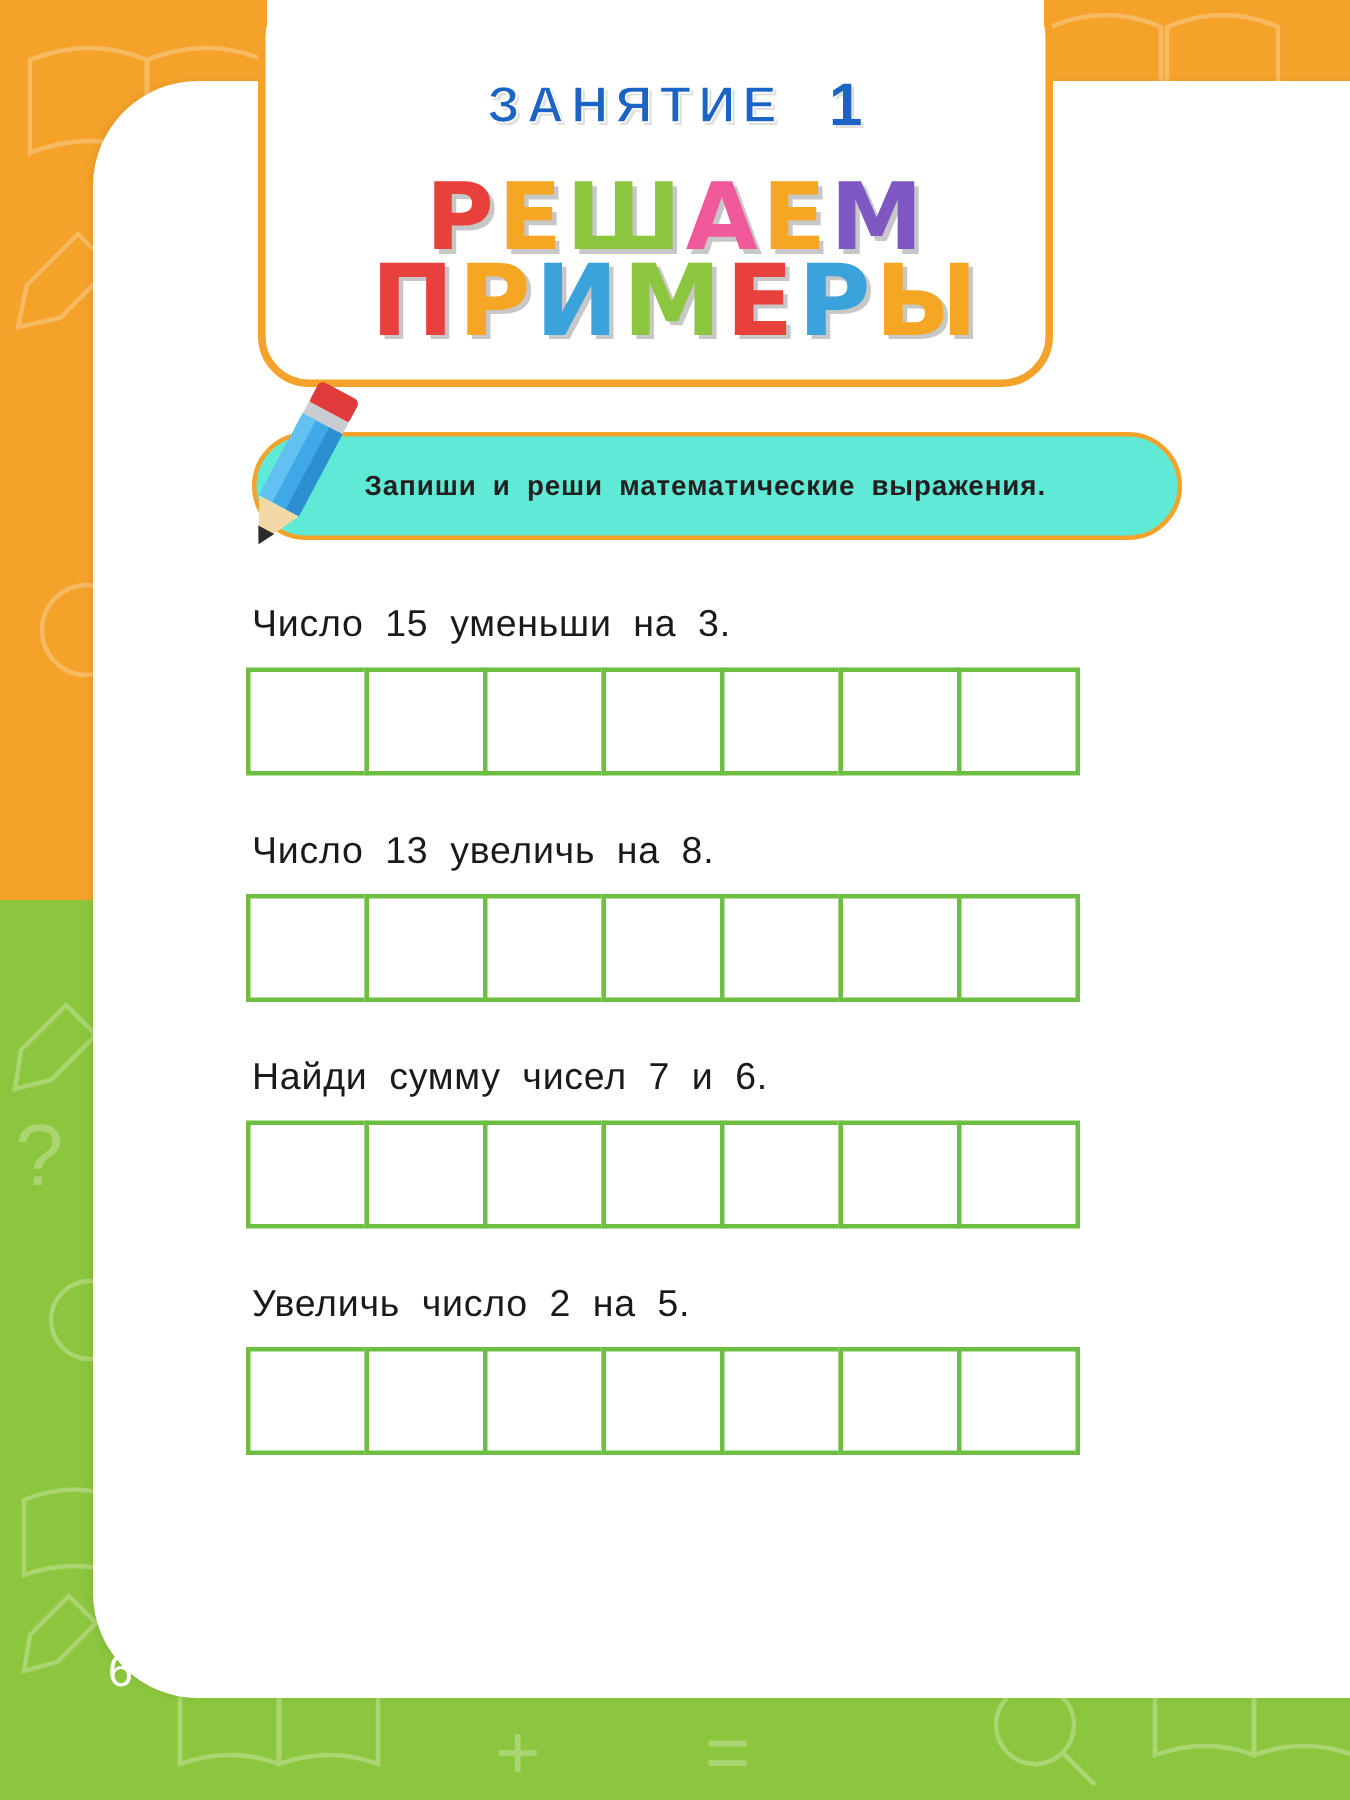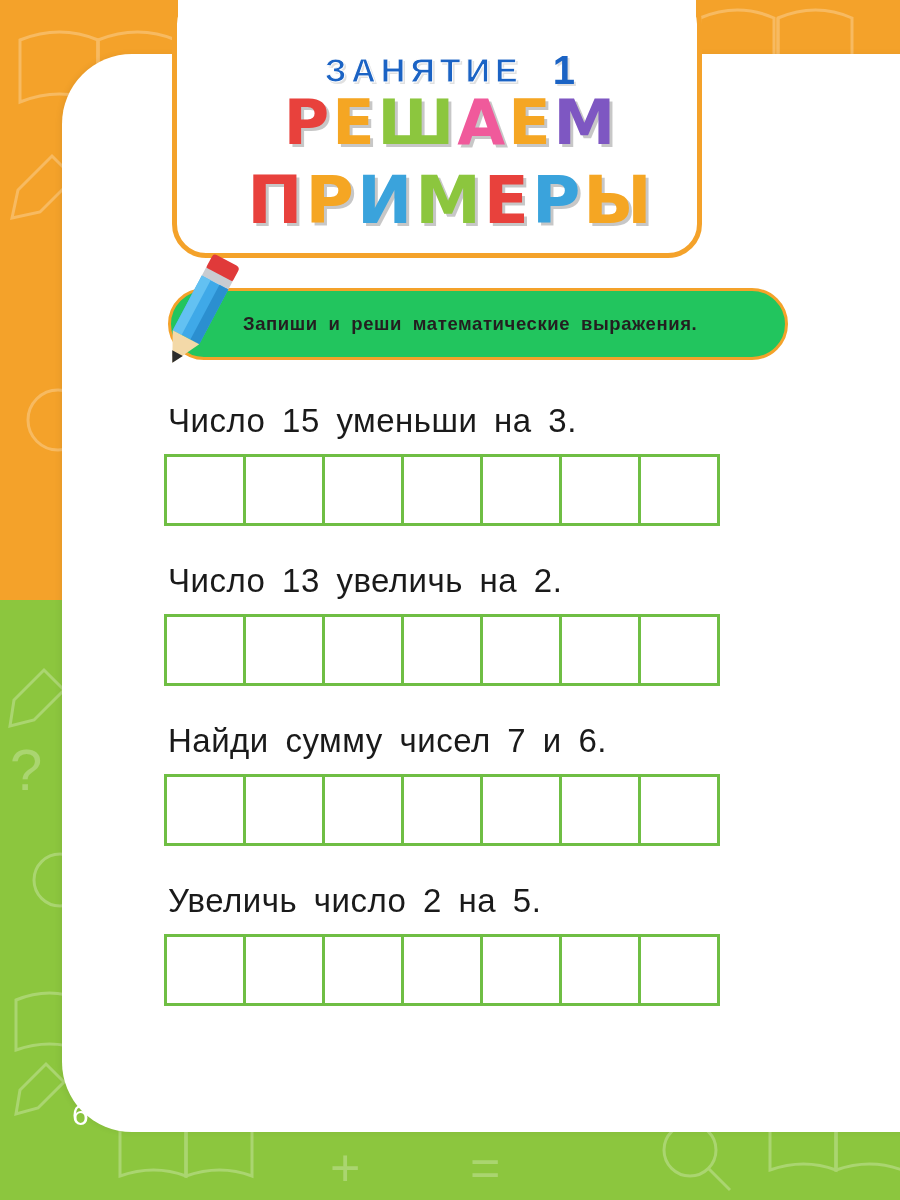--- a/index.html
+++ b/index.html
@@ -79,21 +79,21 @@
     margin-left: 30px;
     text-shadow: 2px 2px 0 rgba(0,0,0,0.12);
     vertical-align: middle;
   }
   .bubble-line {
     position: absolute; left: 0; right: 0;
     text-align: center;
     z-index: 7;
     white-space: nowrap;
   }
-  .bubble-line.l1 { top: 92px; }
+  .bubble-line.l1 { top: 114px; }
   .bubble-line.l2 { top: 168px; }
   .bl {
     display: inline-block;
     font-family: "DejaVu Sans", sans-serif;
     font-weight: bold;
     font-size: 62px;
     line-height: 1;
     letter-spacing: 1px;
     -webkit-text-stroke: 4px #ffffff;
     paint-order: stroke fill;
@@ -108,21 +108,21 @@
     position: absolute;
     left: 140px; top: 248px;
     width: 120px; height: 130px;
     z-index: 8;
   }
   
   .instr {
     position: absolute;
     left: 168px; top: 288px;
     width: 620px; height: 72px;
-    background: #22c55e;
+    background: #5eead4;
     border: 3px solid #f4a22a;
     border-radius: 36px;
     display: flex;
     align-items: center;
     z-index: 6;
   }
   .instr-text {
     margin-left: 72px;
     font-size: 18.5px;
     font-weight: bold;
@@ -132,21 +132,21 @@
   }
   
   .tasks {
     position: absolute;
     left: 164px; top: 402px;
     width: 600px;
     z-index: 6;
   }
   .task { margin-bottom: 36px; }
   .task-text {
-    font-size: 33px;
+    font-size: 25px;
     color: #1a1a1a;
     letter-spacing: 0.5px;
     word-spacing: 7px;
     margin-bottom: 14px;
     margin-left: 4px;
   }
   .boxes {
     display: flex;
   }
   .box {
@@ -246,21 +246,21 @@
           <div class="box"></div>
           <div class="box"></div>
           <div class="box"></div>
           <div class="box"></div>
           <div class="box"></div>
           <div class="box"></div>
           <div class="box"></div>
         </div>
       </div>
       <div class="task">
-        <div class="task-text">Число 13 увеличь на 2.</div>
+        <div class="task-text">Число 13 увеличь на 8.</div>
         <div class="boxes">
           <div class="box"></div>
           <div class="box"></div>
           <div class="box"></div>
           <div class="box"></div>
           <div class="box"></div>
           <div class="box"></div>
           <div class="box"></div>
         </div>
       </div>

